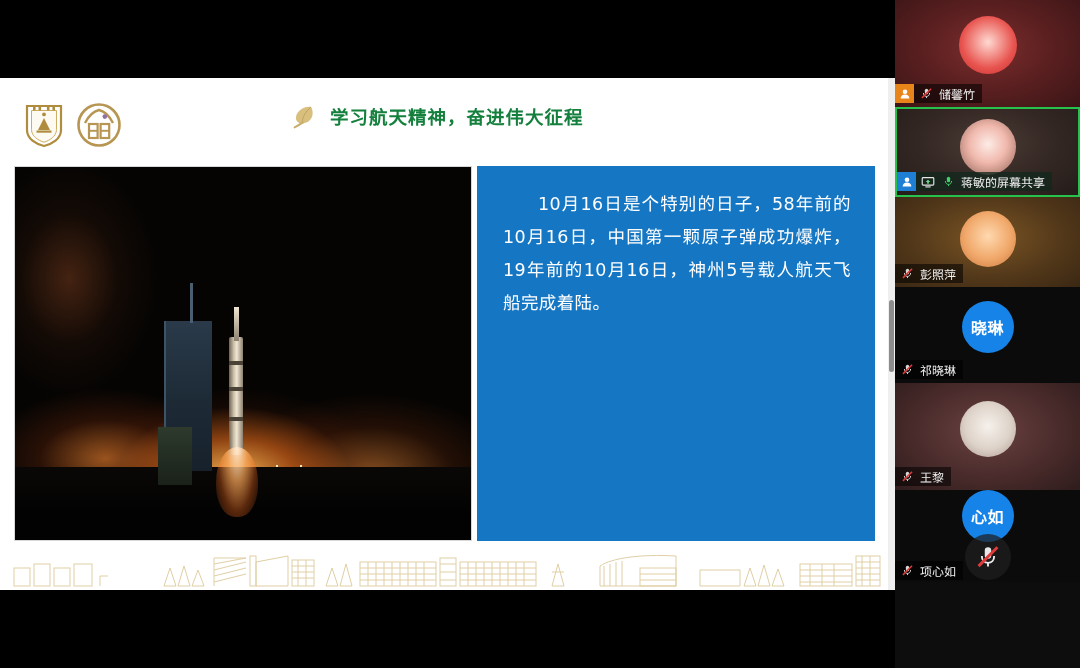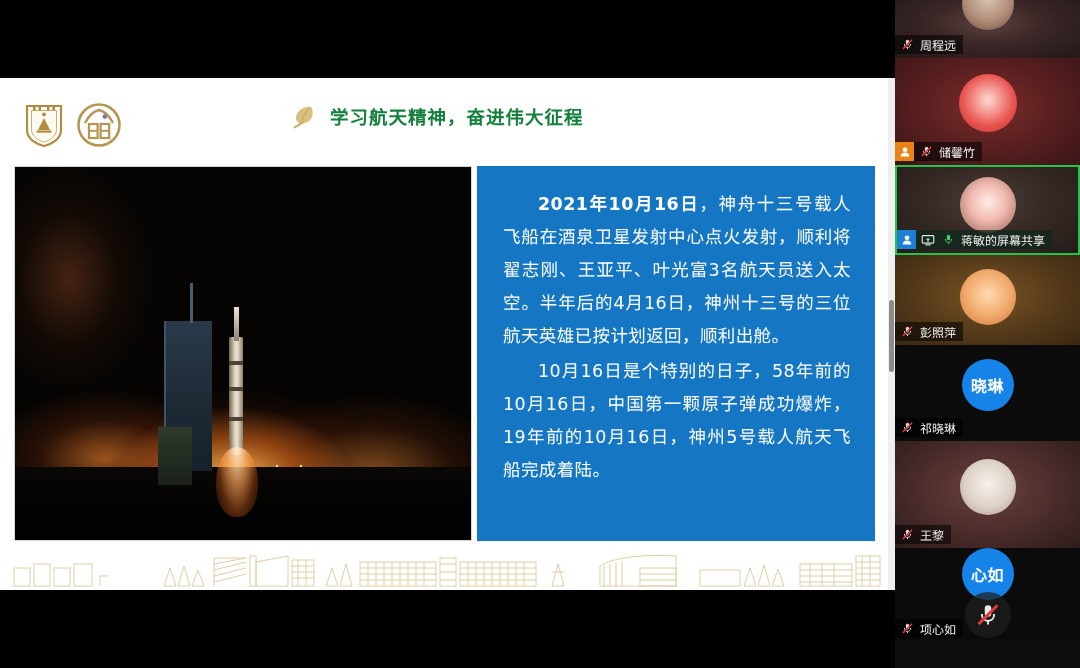--- a/index.html
+++ b/index.html
@@ -357,21 +357,20 @@
           <div class="rocket-band" style="bottom:176px"></div>
           <div class="rocket-band" style="bottom:150px"></div>
           <div class="rocket-band" style="bottom:120px"></div>
           <div class="plume"></div>
           <div class="pad-light" style="left:262px"></div>
           <div class="pad-light" style="left:286px"></div>
           <div class="photo-edge"></div>
         </div>
 
         <div class="text-panel">
-          <p><span class="lead">2021年10月16日</span><span>，神舟十三号载人飞船在酒泉卫星发射中心点火发射，顺利将翟志刚、王亚平、叶光富3名航天员送入太空。半年后的4月16日，神州十三号的三位航天英雄已按计划返回，顺利出舱。</span></p>
           <p><span>10月16日是个特别的日子，58年前的10月16日，中国第一颗原子弹成功爆炸，19年前的10月16日，神州5号载人航天飞船完成着陆。</span></p>
         </div>
       </div>
 
       <div class="skyline">
         <svg width="888" height="48" viewBox="0 0 888 48" preserveAspectRatio="none">
           <g fill="none" stroke="#e0cfa4" stroke-width="1">
             <rect x="14" y="26" width="16" height="18"></rect>
             <rect x="34" y="22" width="16" height="22"></rect>
             <rect x="54" y="26" width="16" height="18"></rect>
@@ -417,35 +416,20 @@
       </div>
     </div>
 
     <div class="share-scrollbar">
       <div class="share-scrollthumb"></div>
     </div>
   </div>
 
   <div class="filmstrip">
 
-    <div class="tile" style="height:58px">
-      <div class="tile-bg bg-a"></div>
-      <div class="avatar" style="width:52px;height:52px;top:-22px;background:radial-gradient(circle at 50% 40%, #d9c3b4 0%, #b08d78 55%, #6b4a3a 100%);"></div>
-      <div class="namebar">
-        <span class="mini-icon">
-          <svg width="13" height="13" viewBox="0 0 16 16">
-            <rect x="6" y="2" width="4" height="7" rx="2" fill="#d8d8d8"></rect>
-            <path d="M4.2 7.4 C4.2 10 5.9 11.6 8 11.6 C10.1 11.6 11.8 10 11.8 7.4" fill="none" stroke="#d8d8d8" stroke-width="1.2"></path>
-            <line x1="8" y1="11.6" x2="8" y2="13.6" stroke="#d8d8d8" stroke-width="1.2"></line>
-            <line x1="2.4" y1="13.4" x2="13.6" y2="2.2" stroke="#e03b3b" stroke-width="1.9"></line>
-          </svg>
-        </span>
-        <span class="tile-name">周程远</span>
-      </div>
-    </div>
 
     <div class="tile" style="height:107px">
       <div class="tile-bg bg-b"></div>
       <div class="avatar" style="width:58px;height:58px;top:16px;background:radial-gradient(circle at 50% 45%, #ffd9d2 0%, #e8544f 60%, #c52d2d 100%);"></div>
       <div class="namebar">
         <span class="badge badge-host">
           <svg width="12" height="12" viewBox="0 0 16 16">
             <circle cx="8" cy="5" r="3.1" fill="#fff"></circle>
             <path d="M2.2 14 C2.2 10.4 4.8 8.6 8 8.6 C11.2 8.6 13.8 10.4 13.8 14 Z" fill="#fff"></path>
           </svg>

